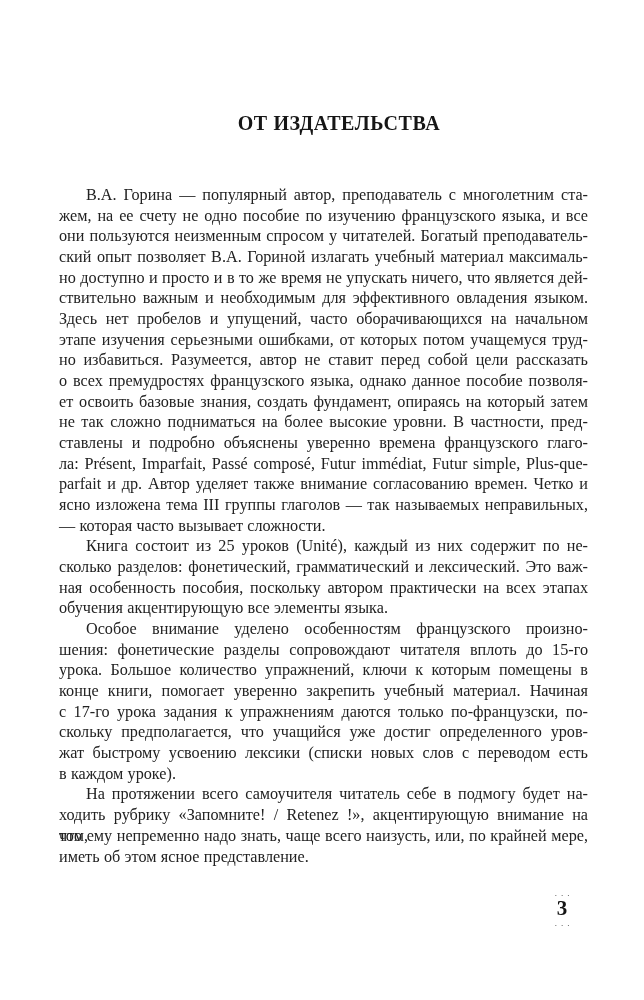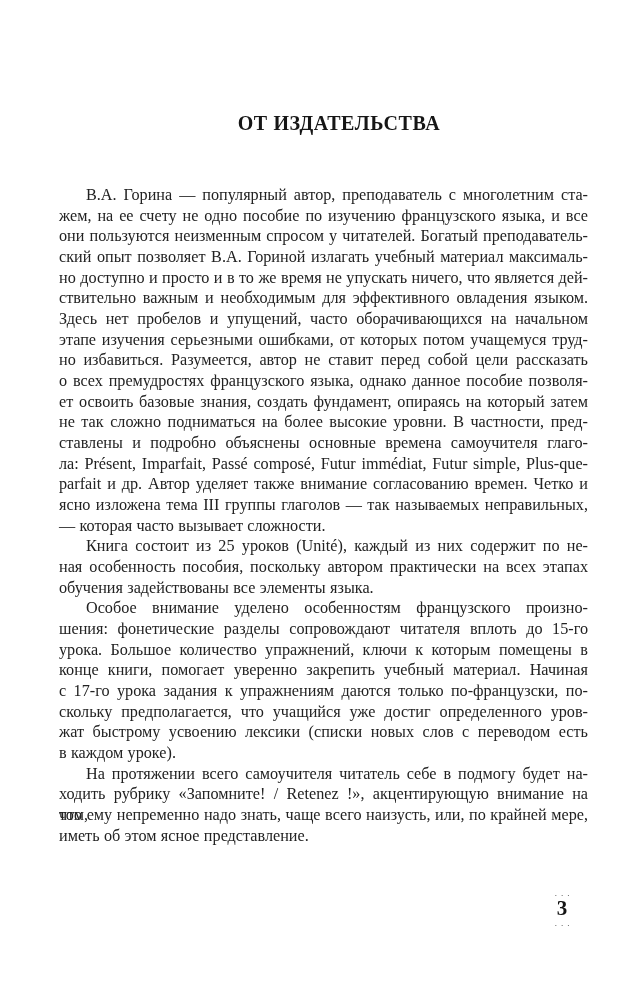--- a/index.html
+++ b/index.html
@@ -90,30 +90,31 @@
         <div class="line">они пользуются неизменным спросом у читателей. Богатый преподаватель-</div>
         <div class="line">ский опыт позволяет В.А. Гориной излагать учебный материал максималь-</div>
         <div class="line">но доступно и просто и в то же время не упускать ничего, что является дей-</div>
         <div class="line">ствительно важным и необходимым для эффективного овладения языком.</div>
         <div class="line">Здесь нет пробелов и упущений, часто оборачивающихся на начальном</div>
         <div class="line">этапе изучения серьезными ошибками, от которых потом учащемуся труд-</div>
         <div class="line">но избавиться. Разумеется, автор не ставит перед собой цели рассказать</div>
         <div class="line">о всех премудростях французского языка, однако данное пособие позволя-</div>
         <div class="line">ет освоить базовые знания, создать фундамент, опираясь на который затем</div>
         <div class="line">не так сложно подниматься на более высокие уровни. В частности, пред-</div>
-        <div class="line">ставлены и подробно объяснены основные времена самоучителя глаго-</div>
+        <div class="line">ставлены и подробно объяснены уверенно времена французского глаго-</div>
         <div class="line">ла: Présent, Imparfait, Passé composé, Futur immédiat, Futur simple, Plus-que-</div>
         <div class="line">parfait и др. Автор уделяет также внимание согласованию времен. Четко и</div>
         <div class="line">ясно изложена тема III группы глаголов — так называемых неправильных,</div>
         <div class="line last">— которая часто вызывает сложности.</div>
       </div>
       <div class="para">
         <div class="line first">Книга состоит из 25 уроков (Unité), каждый из них содержит по не-</div>
+        <div class="line">сколько разделов: фонетический, грамматический и лексический. Это важ-</div>
         <div class="line">ная особенность пособия, поскольку автором практически на всех этапах</div>
-        <div class="line last">обучения задействованы все элементы языка.</div>
+        <div class="line last">обучения акцентирующую все элементы языка.</div>
       </div>
       <div class="para">
         <div class="line first">Особое внимание уделено особенностям французского произно-</div>
         <div class="line">шения: фонетические разделы сопровождают читателя вплоть до 15-го</div>
         <div class="line">урока. Большое количество упражнений, ключи к которым помещены в</div>
         <div class="line">конце книги, помогает уверенно закрепить учебный материал. Начиная</div>
         <div class="line">с 17-го урока задания к упражнениям даются только по-французски, по-</div>
         <div class="line">скольку предполагается, что учащийся уже достиг определенного уров-</div>
         <div class="line">жат быстрому усвоению лексики (списки новых слов с переводом есть</div>
         <div class="line last">в каждом уроке).</div>

